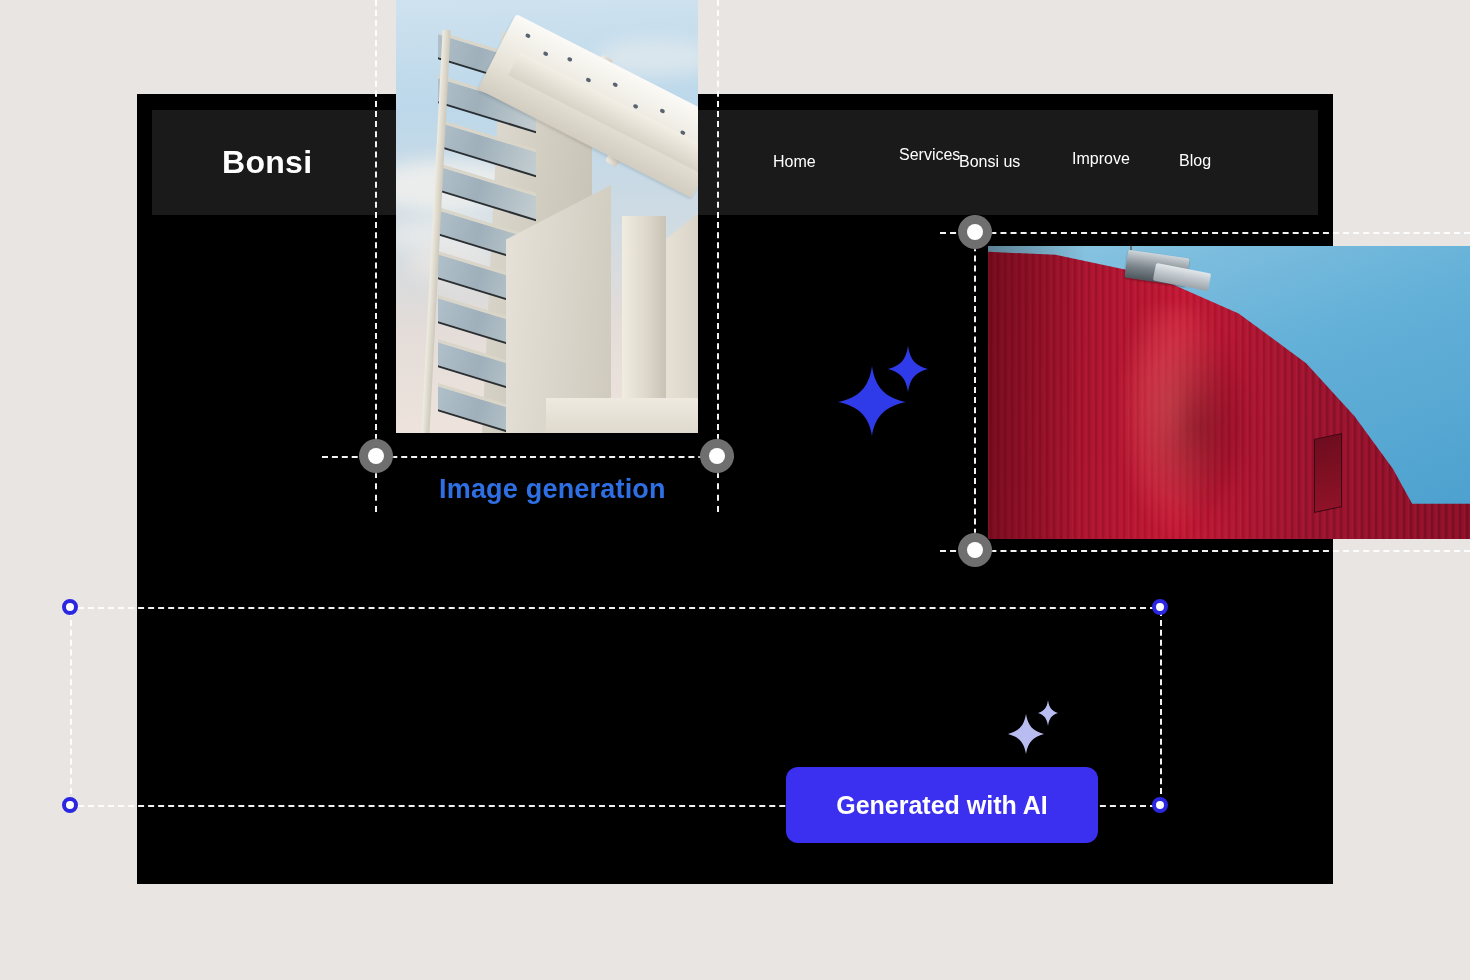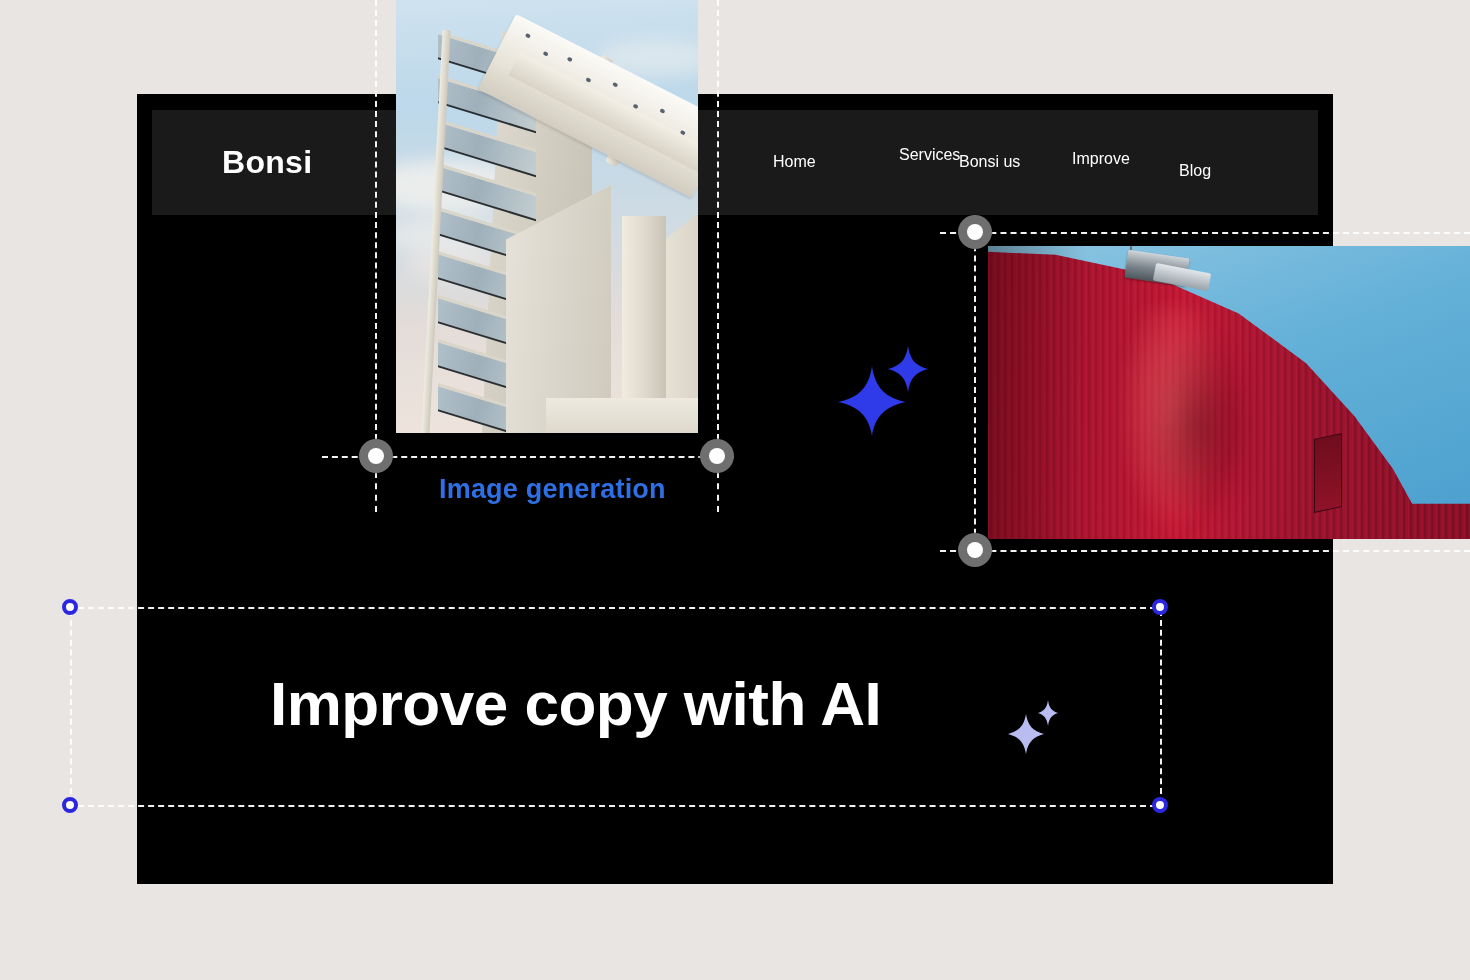--- a/index.html
+++ b/index.html
@@ -26,21 +26,21 @@
   }
   .nav-links{position:absolute;left:770px;top:110px;width:470px;height:105px;}
   .nav-link{
     position:absolute;color:#ffffff;font-size:16px;font-weight:400;
     white-space:nowrap;line-height:22px;
   }
   .nav-link.n0{left:3px;  top:41px;}
   .nav-link.n1{left:83px; top:34px;margin-left:46px;}
   .nav-link.n2{left:189px;top:41px;}
   .nav-link.n3{left:302px;top:38px;}
-  .nav-link.n4{left:409px;top:50px;}
+  .nav-link.n4{left:409px;top:40px;}
 
   
   .photo-building{
     position:absolute;left:396px;top:0px;width:302px;height:433px;
     overflow:hidden;
   }
   .pb-sky{
     position:absolute;inset:0;
     background:linear-gradient(178deg,#cfe2ef 0%,#bcd8ea 24%,#cfdbe3 52%,#e3dcd8 74%,#efe4dd 100%);
   }
@@ -317,16 +317,16 @@
 
   <div class="spark" style="left:1008px;top:700px;">
     <svg width="52" height="54" viewBox="0 0 52 54">
       <path d="M18 14 C20 26 25 31 36 34 C25 37 20 42 18 54 C16 42 11 37 0 34 C11 31 16 26 18 14 Z" fill="#b9bcf0"></path>
       <path d="M40 0 C41 8 44 11 50 13 C44 15 41 18 40 26 C39 18 36 15 30 13 C36 11 39 8 40 0 Z" fill="#b9bcf0"></path>
     </svg>
   </div>
 
   <div class="label-imagegen">Image generation</div>
 
-  <div class="headline">Improve copy with AI</div>
-
+
+  <button class="btn-generated">Generated with AI</button>
 
 </div>
 
 </body></html>

